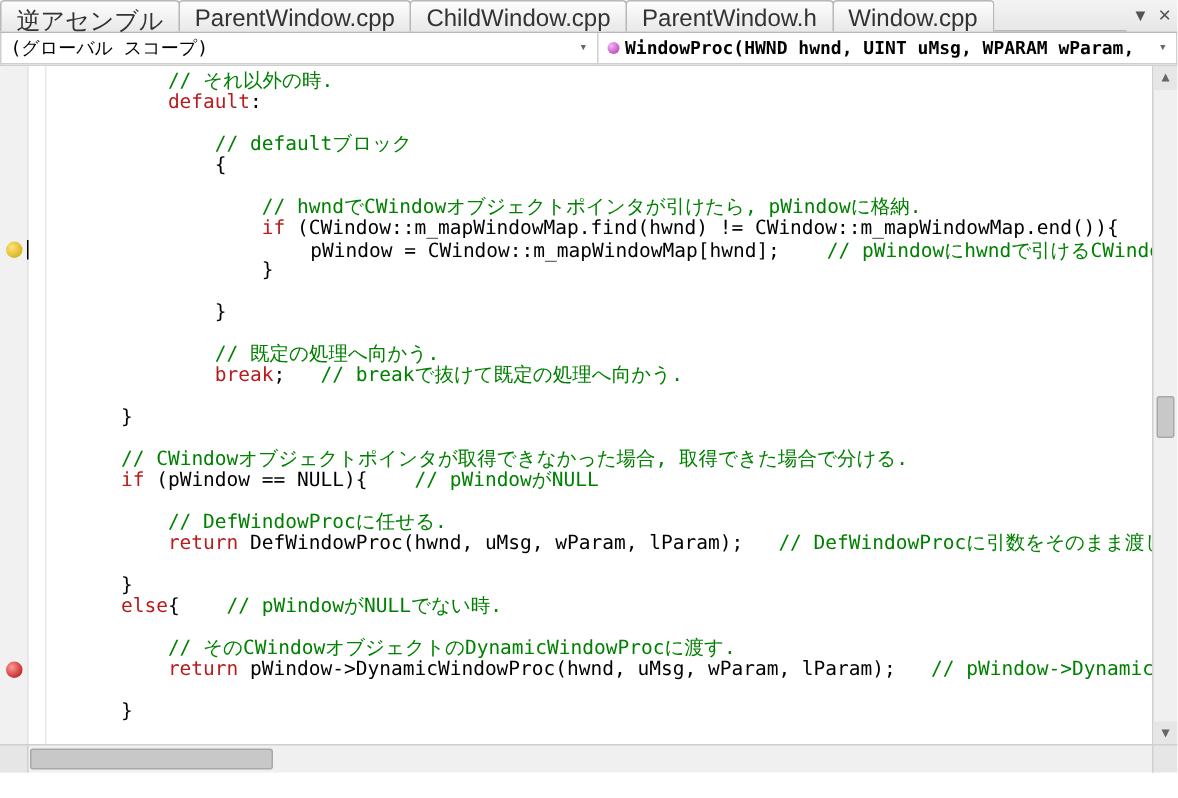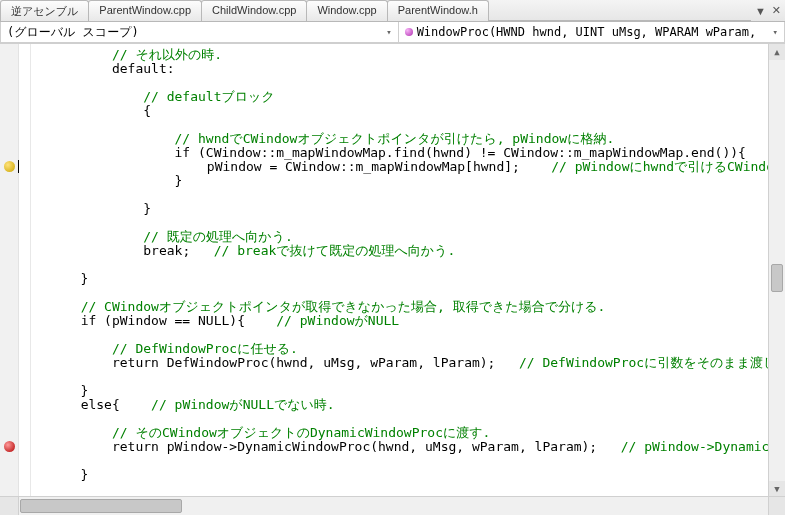--- a/index.html
+++ b/index.html
@@ -3,45 +3,45 @@
 <meta charset="utf-8">
 <style>
   html,body{margin:0;padding:0;width:785px;height:532px;overflow:hidden;
     font-family:"MS Gothic","Hiragino Sans","Yu Gothic",monospace;font-size:12px;
     background:#fff;color:#000;}
   .tabs{height:21px;background:linear-gradient(#f4f4f4,#e6e6e6);
     border-bottom:1px solid #b8b8b8;display:flex;align-items:stretch;user-select:none;}
   .tab{padding:3px 10px 0;border:1px solid #b8b8b8;border-bottom:none;
     margin-right:-1px;background:linear-gradient(#fdfdfd,#e8e8e8);
     border-top-left-radius:3px;border-top-right-radius:3px;white-space:nowrap;
-    font-family:Verdana,sans-serif;font-size:11px;color:#333;cursor:pointer;}
+    font-family:Verdana,sans-serif;font-size:16px;color:#333;cursor:pointer;}
   .tab.active{background:#fff;font-weight:bold;color:#000;position:relative;top:1px;
     padding-top:2px;}
   .tabs-spacer{flex:1;border-bottom:1px solid #b8b8b8;}
   .tabs-ctrl{display:flex;align-items:center;padding:0 4px;gap:6px;color:#555;
     font-family:Verdana,sans-serif;font-size:11px;}
   .tabs-ctrl span{cursor:pointer;}
   .navbar{height:21px;display:flex;border-bottom:1px solid #cfcfcf;font-size:12px;}
   .nav-left,.nav-right{display:flex;align-items:center;padding:0 6px;gap:4px;
     border:1px solid #cfcfcf;border-top:none;background:#fff;justify-content:flex-end;}
   .nav-left{flex:0 0 49%;border-right:none;}
-  .nav-right{flex:1;}
+  .nav-right{flex:1;font-weight:bold;}
   .nav-dd{margin-left:auto;color:#666;cursor:pointer;font-size:9px;}
   .fn-ball{width:8px;height:8px;border-radius:50%;
     background:radial-gradient(circle at 30% 30%,#f7b4f7,#b030b0);display:inline-block;}
   .editor-wrap{position:relative;height:471px;padding-left:22px;}
   .gutter{position:absolute;left:0;top:0;bottom:0;width:18px;background:#f1f1f1;
     border-right:1px solid #e3e3e3;}
   .indent-guide{position:absolute;top:0;bottom:0;width:1px;background:#e8e8e8;}
   .code{position:absolute;left:18px;right:16px;top:0;bottom:18px;overflow:hidden;
     font-family:"MS Gothic",monospace;font-size:13px;line-height:14px;
     white-space:pre;color:#000;}
   .ln{height:14px;}
   .c-com{color:#008000;}
-  .c-kw{color:#000000;}
+  .c-kw{color:#b91c1c;}
   .bp{position:absolute;left:4px;width:11px;height:11px;border-radius:50%;
     background:radial-gradient(circle at 35% 35%,#ff9a9a,#b00000);}
   .bp.yellow{background:radial-gradient(circle at 35% 35%,#ffe27a,#caa400);}
   .caret{display:inline-block;width:1px;height:13px;background:#000;vertical-align:-2px;}
   .vscroll{position:absolute;right:0;top:0;bottom:18px;width:16px;
     background:#f0f0f0;border-left:1px solid #d0d0d0;}
   .vthumb{position:absolute;left:2px;right:2px;top:220px;height:26px;
     background:#c8c8c8;border:1px solid #a8a8a8;border-radius:2px;}
   .varrow{position:absolute;left:0;right:0;height:16px;background:#e6e6e6;
     display:flex;align-items:center;justify-content:center;color:#666;font-size:9px;}
@@ -54,22 +54,22 @@
   .corner{position:absolute;right:0;bottom:0;width:16px;height:18px;background:#e6e6e6;
     border-top:1px solid #d0d0d0;border-left:1px solid #d0d0d0;}
 </style>
 </head>
 <body>
 
 <div class="tabs" id="tabstrip">
   <div class="tab">逆アセンブル</div>
     <div class="tab">ParentWindow.cpp</div>
     <div class="tab">ChildWindow.cpp</div>
+    <div class="tab">ParentWindow.h</div>
     <div class="tab">Window.cpp</div>
-    <div class="tab">ParentWindow.h</div>
     <div class="tabs-spacer"></div>
   <div class="tabs-ctrl">
     <span>▼</span>
     <span>✕</span>
   </div>
 </div>
 
 <div class="navbar">
   <div class="nav-left">
     <span>(グローバル スコープ)</span>

